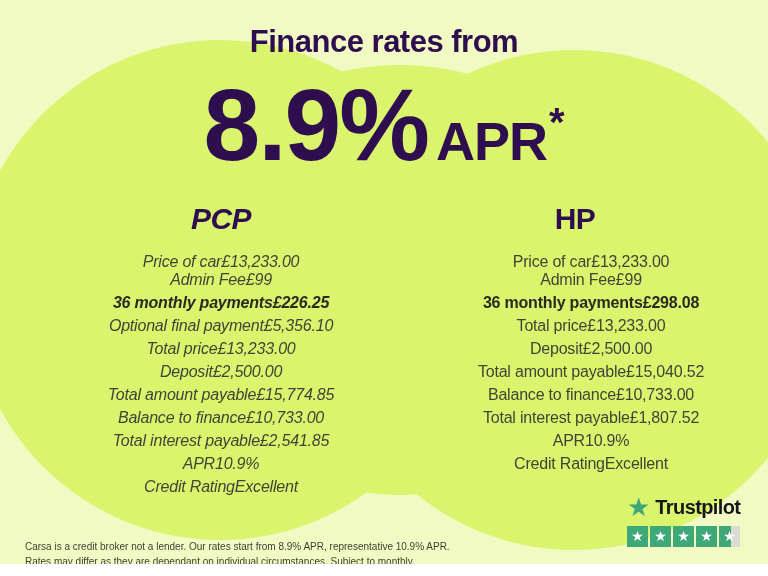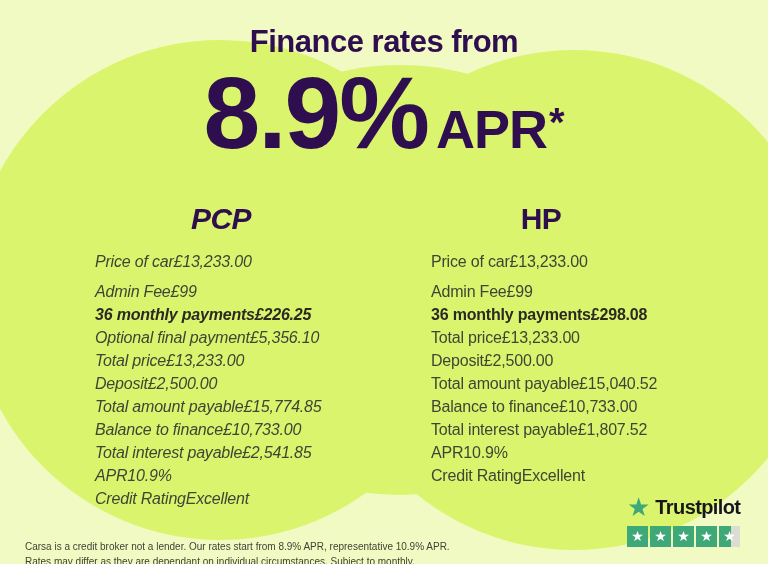--- a/index.html
+++ b/index.html
@@ -25,50 +25,50 @@
     text-align:center;
     font-size:31px;font-weight:700;letter-spacing:-0.5px;
     color:var(--heading-purple,#2F0E4F);
   }
   .rate{
     position:absolute;left:0;top:62px;width:768px;
     display:flex;justify-content:center;align-items:baseline;
     color:var(--heading-purple,#2F0E4F);
   }
   .rate-value{
-    font-size:102px;font-weight:700;line-height:1;letter-spacing:-2px;
+    font-size:102px;font-weight:700;line-height:1;letter-spacing:-2px;margin-top:12px;
   }
   .rate-suffix{
     font-size:54px;font-weight:700;line-height:1;letter-spacing:-1px;
     margin-left:8px;
   }
   .rate-asterisk{
     font-size:40px;font-weight:700;line-height:1;
     align-self:flex-start;margin-top:40px;margin-left:2px;
   }
 
   .col{position:absolute;top:202px;}
   .col-heading{
     margin:0;
     text-align:center;
     font-size:30px;font-weight:700;letter-spacing:-0.5px;
     color:var(--heading-purple,#2F0E4F);
   }
   .col-pcp{left:95px;width:252px;font-style:italic;}
-  .col-hp{left:431px;width:252px;}
+  .col-hp{left:465px;width:252px;}
   .col-hp .col-heading{width:220px;margin-left:0;}
   .rows{margin-top:17px;}
   .row{
-    display:flex;justify-content:flex-start;
+    display:flex;justify-content:center;
     font-size:16px;line-height:18px;letter-spacing:-0.2px;
     color:var(--body-text,#3F4434);
     margin-top:5px;
   }
   .row:first-child{margin-top:0;}
-  .row:nth-child(2){margin-top:12px;}
+  .row:nth-child(2){margin-top:0;}
   .row.bold{font-weight:700;color:var(--bold-text,#2A2922);}
   .row .lbl{text-align:left;}
   .row .val{text-align:right;}
 
   .footnote{
     position:absolute;left:25px;top:529px;width:600px;
     font-size:10px;line-height:15px;
     color:var(--footnote-text,#3D4233);
   }
   .footnote span{display:block;}

